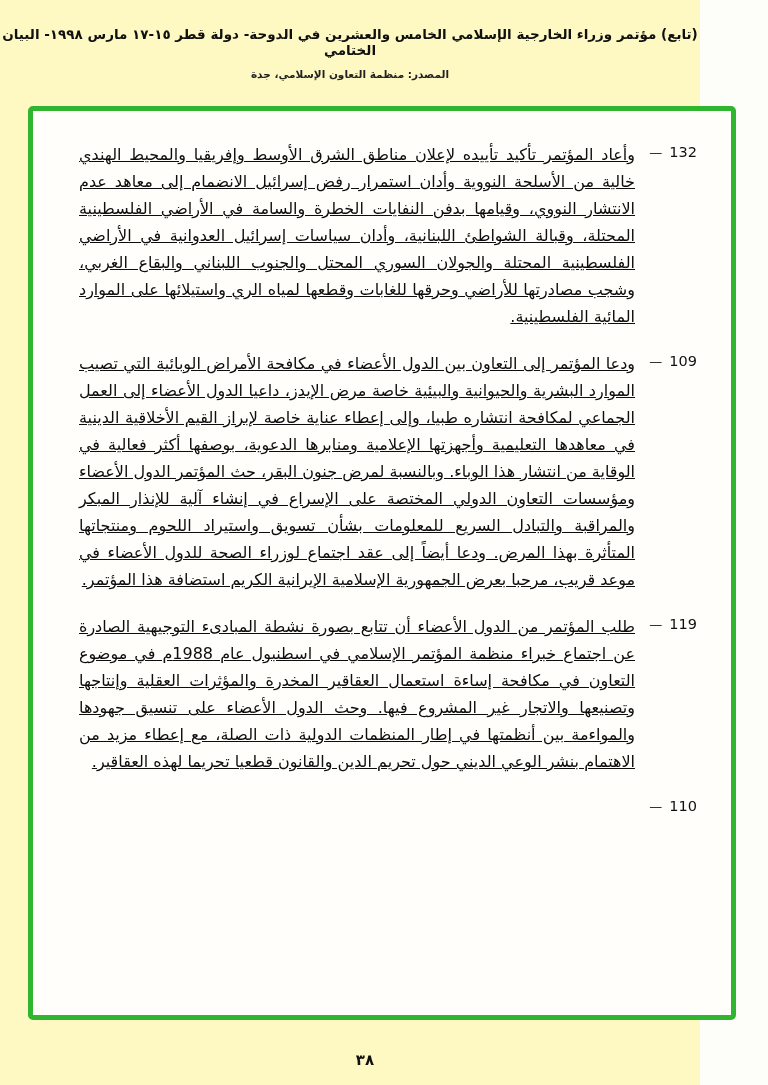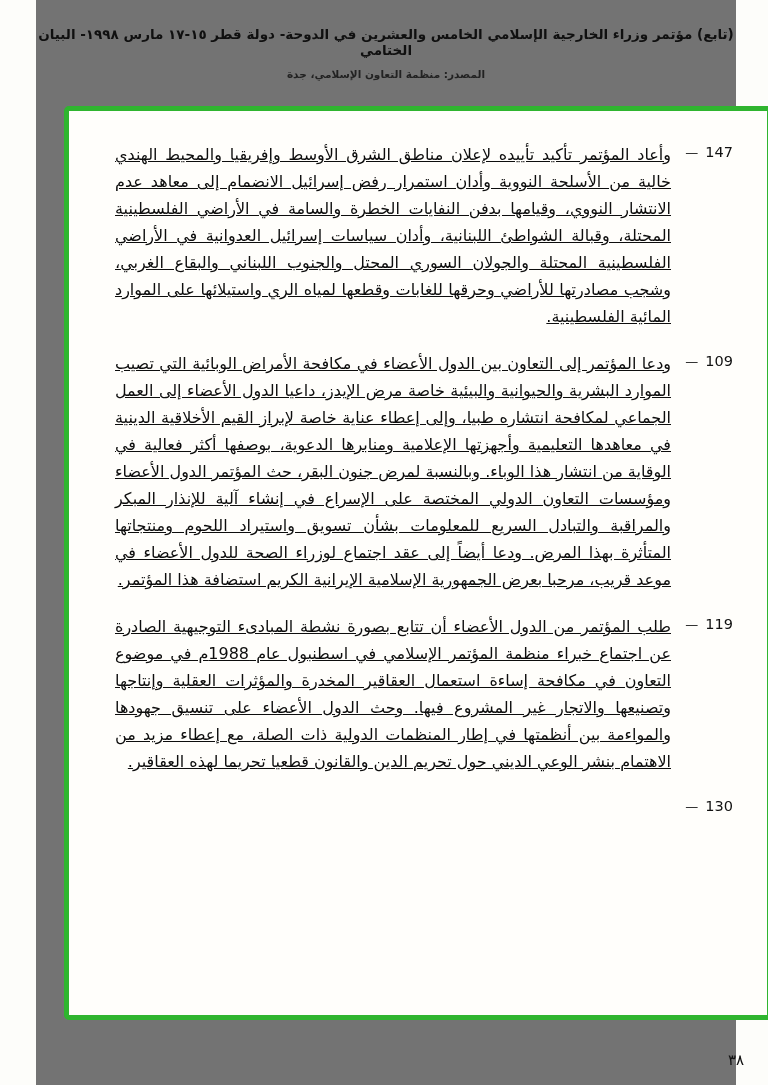--- a/index.html
+++ b/index.html
@@ -4,21 +4,21 @@
 <style>
   * { margin:0; padding:0; box-sizing:border-box; }
   html,body { width:768px; height:1085px; }
   body {
     background:#fdfdfa;
     font-family:"DejaVu Sans", sans-serif;
     color:#111;
     position:relative;
     overflow:hidden;
   }
-  .page { width:700px; height:1085px; position:relative; background:#737373;margin-left:36px; }
+  .page { width:700px; height:1085px; position:relative; background:#fef9c3; }
 
   .header {
     padding-top:26px;
     text-align:center;
     direction:rtl;
   }
   .header-title {
     font-size:13.5px;
     font-weight:bold;
     color:#101010;
@@ -66,43 +66,43 @@
     text-align:justify;
     font-size:16px;
     line-height:27px;
     color:#0d0d0d;
     text-decoration:underline;
   }
 
   .page-number {
     position:absolute;
     bottom:16px;
-    left:8px;
+    left:15px;
     width:100%;
-    text-align:right;
+    text-align:center;
     font-size:15px;
-    font-weight:normal;
+    font-weight:bold;
     color:#111;
   }
 </style>
 </head>
 <body>
 
 <div class="page">
 
   <div class="header">
     <div class="header-title">(تابع) مؤتمر وزراء الخارجية الإسلامي الخامس والعشرين في الدوحة- دولة قطر ١٥-١٧ مارس ١٩٩٨- البيان الختامي</div>
     <div class="header-source">المصدر: منظمة التعاون الإسلامي، جدة</div>
   </div>
 
   <div class="content-frame">
 
     <div class="para">
       <div class="para-marker">
-        <span>147</span>
+        <span>132</span>
         <span class="dash">—</span>
       </div>
       <div class="para-text">وأعاد المؤتمر تأكيد تأييده لإعلان مناطق الشرق الأوسط وإفريقيا والمحيط الهندي خالية من الأسلحة النووية وأدان استمرار رفض إسرائيل الانضمام إلى معاهد عدم الانتشار النووي، وقيامها بدفن النفايات الخطرة والسامة في الأراضي الفلسطينية المحتلة، وقبالة الشواطئ اللبنانية، وأدان سياسات إسرائيل العدوانية في الأراضي الفلسطينية المحتلة والجولان السوري المحتل والجنوب اللبناني والبقاع الغربي، وشجب مصادرتها للأراضي وحرقها للغابات وقطعها لمياه الري واستيلائها على الموارد المائية الفلسطينية.</div>
     </div>
 
     <div class="para">
       <div class="para-marker">
         <span>109</span>
         <span class="dash">—</span>
       </div>
@@ -112,21 +112,21 @@
     <div class="para">
       <div class="para-marker">
         <span>119</span>
         <span class="dash">—</span>
       </div>
       <div class="para-text">طلب المؤتمر من الدول الأعضاء أن تتابع بصورة نشطة المبادىء التوجيهية الصادرة عن اجتماع خبراء منظمة المؤتمر الإسلامي في اسطنبول عام 1988م في موضوع التعاون في مكافحة إساءة استعمال العقاقير المخدرة والمؤثرات العقلية وإنتاجها وتصنيعها والاتجار غير المشروع فيها. وحث الدول الأعضاء على تنسيق جهودها والمواءمة بين أنظمتها في إطار المنظمات الدولية ذات الصلة، مع إعطاء مزيد من الاهتمام بنشر الوعي الديني حول تحريم الدين والقانون قطعيا تحريما لهذه العقاقير.</div>
     </div>
 
     <div class="para">
       <div class="para-marker">
-        <span>130</span>
+        <span>110</span>
         <span class="dash">—</span>
       </div>
     </div>
 
   </div>
 
   <div class="page-number">٣٨</div>
 
 </div>
 

